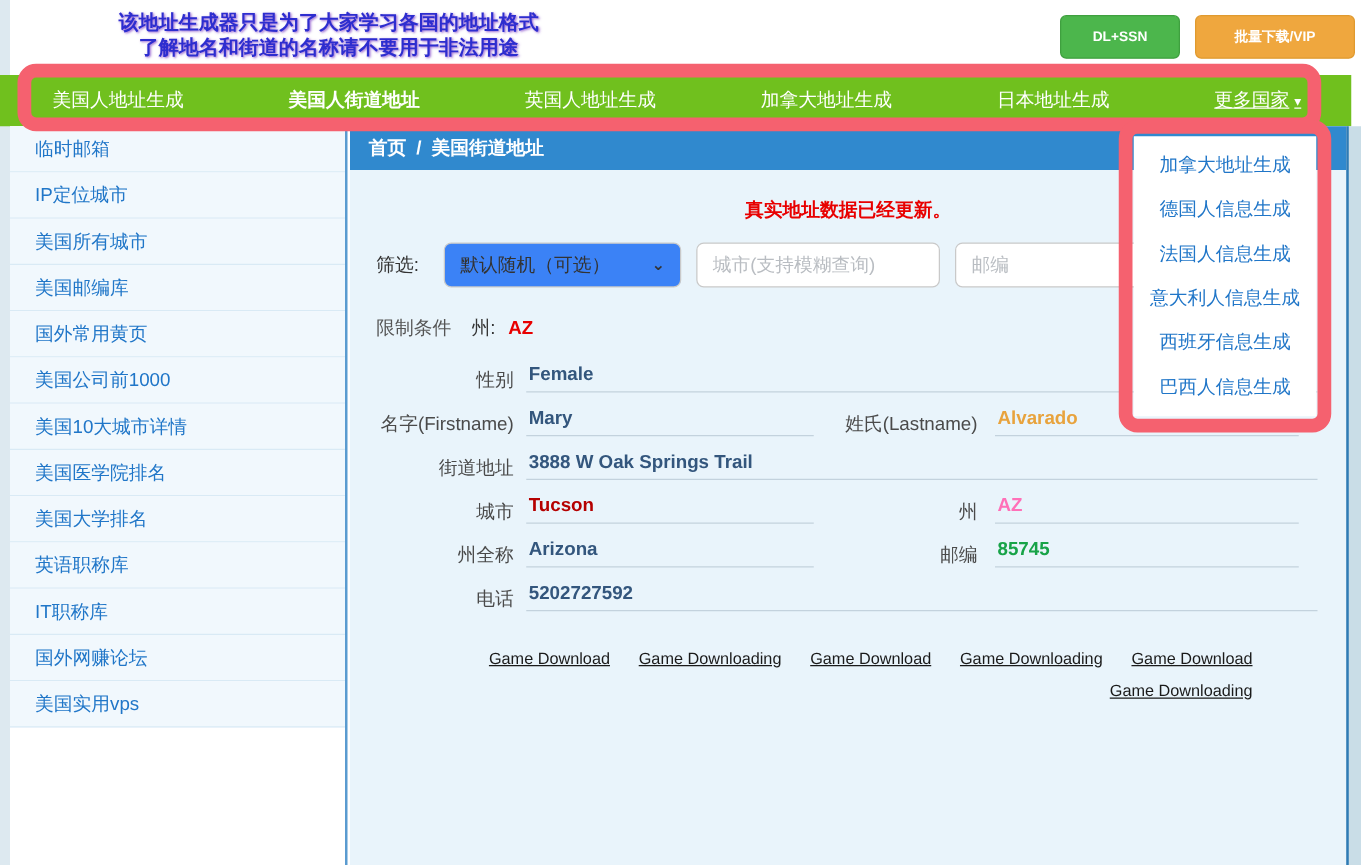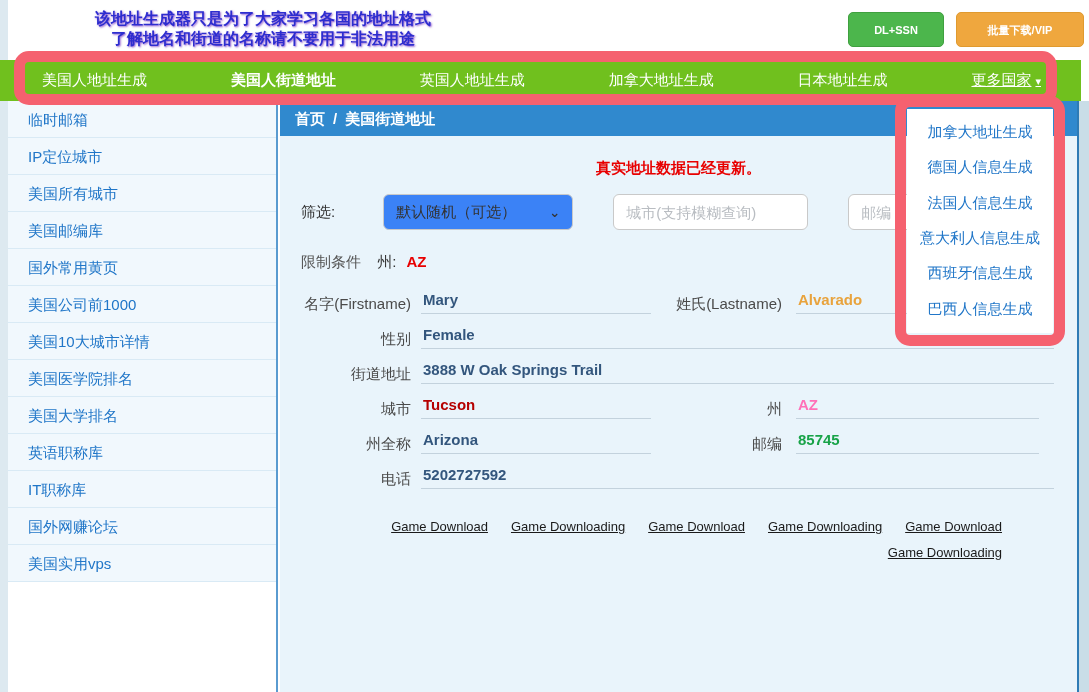--- a/index.html
+++ b/index.html
@@ -37,21 +37,21 @@
 
   
   .main { position:absolute; left:280px; top:101px; width:797px; height:591px; background:#e9f4fb; }
   .breadcrumb { height:35px; line-height:35px; background:#3089ce; color:#fff; font-weight:bold;
     font-size:15px; padding-left:15px; }
   .crumb { color:#fff; text-decoration:none; cursor:pointer; }
   .crumb-sep { margin:0 8px; font-weight:bold; }
   .update-notice { text-align:center; color:#e80000; font-weight:bold; font-size:15px;
     margin:23px 0 16px 0; }
 
-  .filter-row { display:flex; align-items:center; margin-left:21px; height:36px;gap:28px; }
+  .filter-row { display:flex; align-items:center; margin-left:21px; height:36px; }
   .filter-label { font-size:15px; color:#333; margin-right:20px; }
   .fake-select { width:190px; height:36px; background:#3b82f6; border:1px solid #c9c9c9; border-radius:6px;
     font-size:15px; color:#333; padding:0 12px; display:flex; align-items:center;
     justify-content:space-between; cursor:pointer; }
   .fake-select .sel-caret { color:#333; font-size:13px; font-weight:bold; }
   .filter-input { height:36px; background:#fff; border:1px solid #c9c9c9; border-radius:6px;
     font-size:15px; color:#333; padding:0 12px; margin-left:12px; }
   .filter-input::placeholder { color:#b9bdc2; }
   .inp-city { width:195px; }
   .inp-zip { width:183px; }
@@ -146,29 +146,29 @@
       <input class="filter-input inp-zip" type="text" placeholder="邮编" style="">
     </div>
 
     <div class="constraint-row">
       <span class="constraint-label">限制条件</span>
       <span class="state-label">州:</span>
       <span class="state-value">AZ</span>
     </div>
 
     <div class="frow">
+      <div class="flabel">性别</div>
+      <div class="fval w-full">Female</div>
+    </div>
+
+    <div class="frow">
       <div class="flabel">名字(Firstname)</div>
       <div class="fval w-left">Mary</div>
       <div class="flabel2">姓氏(Lastname)</div>
       <div class="fval w-right c-orange">Alvarado</div>
-    </div>
-
-    <div class="frow">
-      <div class="flabel">性别</div>
-      <div class="fval w-full">Female</div>
     </div>
 
     <div class="frow">
       <div class="flabel">街道地址</div>
       <div class="fval w-full">3888 W Oak Springs Trail</div>
     </div>
 
     <div class="frow">
       <div class="flabel">城市</div>
       <div class="fval w-left c-darkred">Tucson</div>

